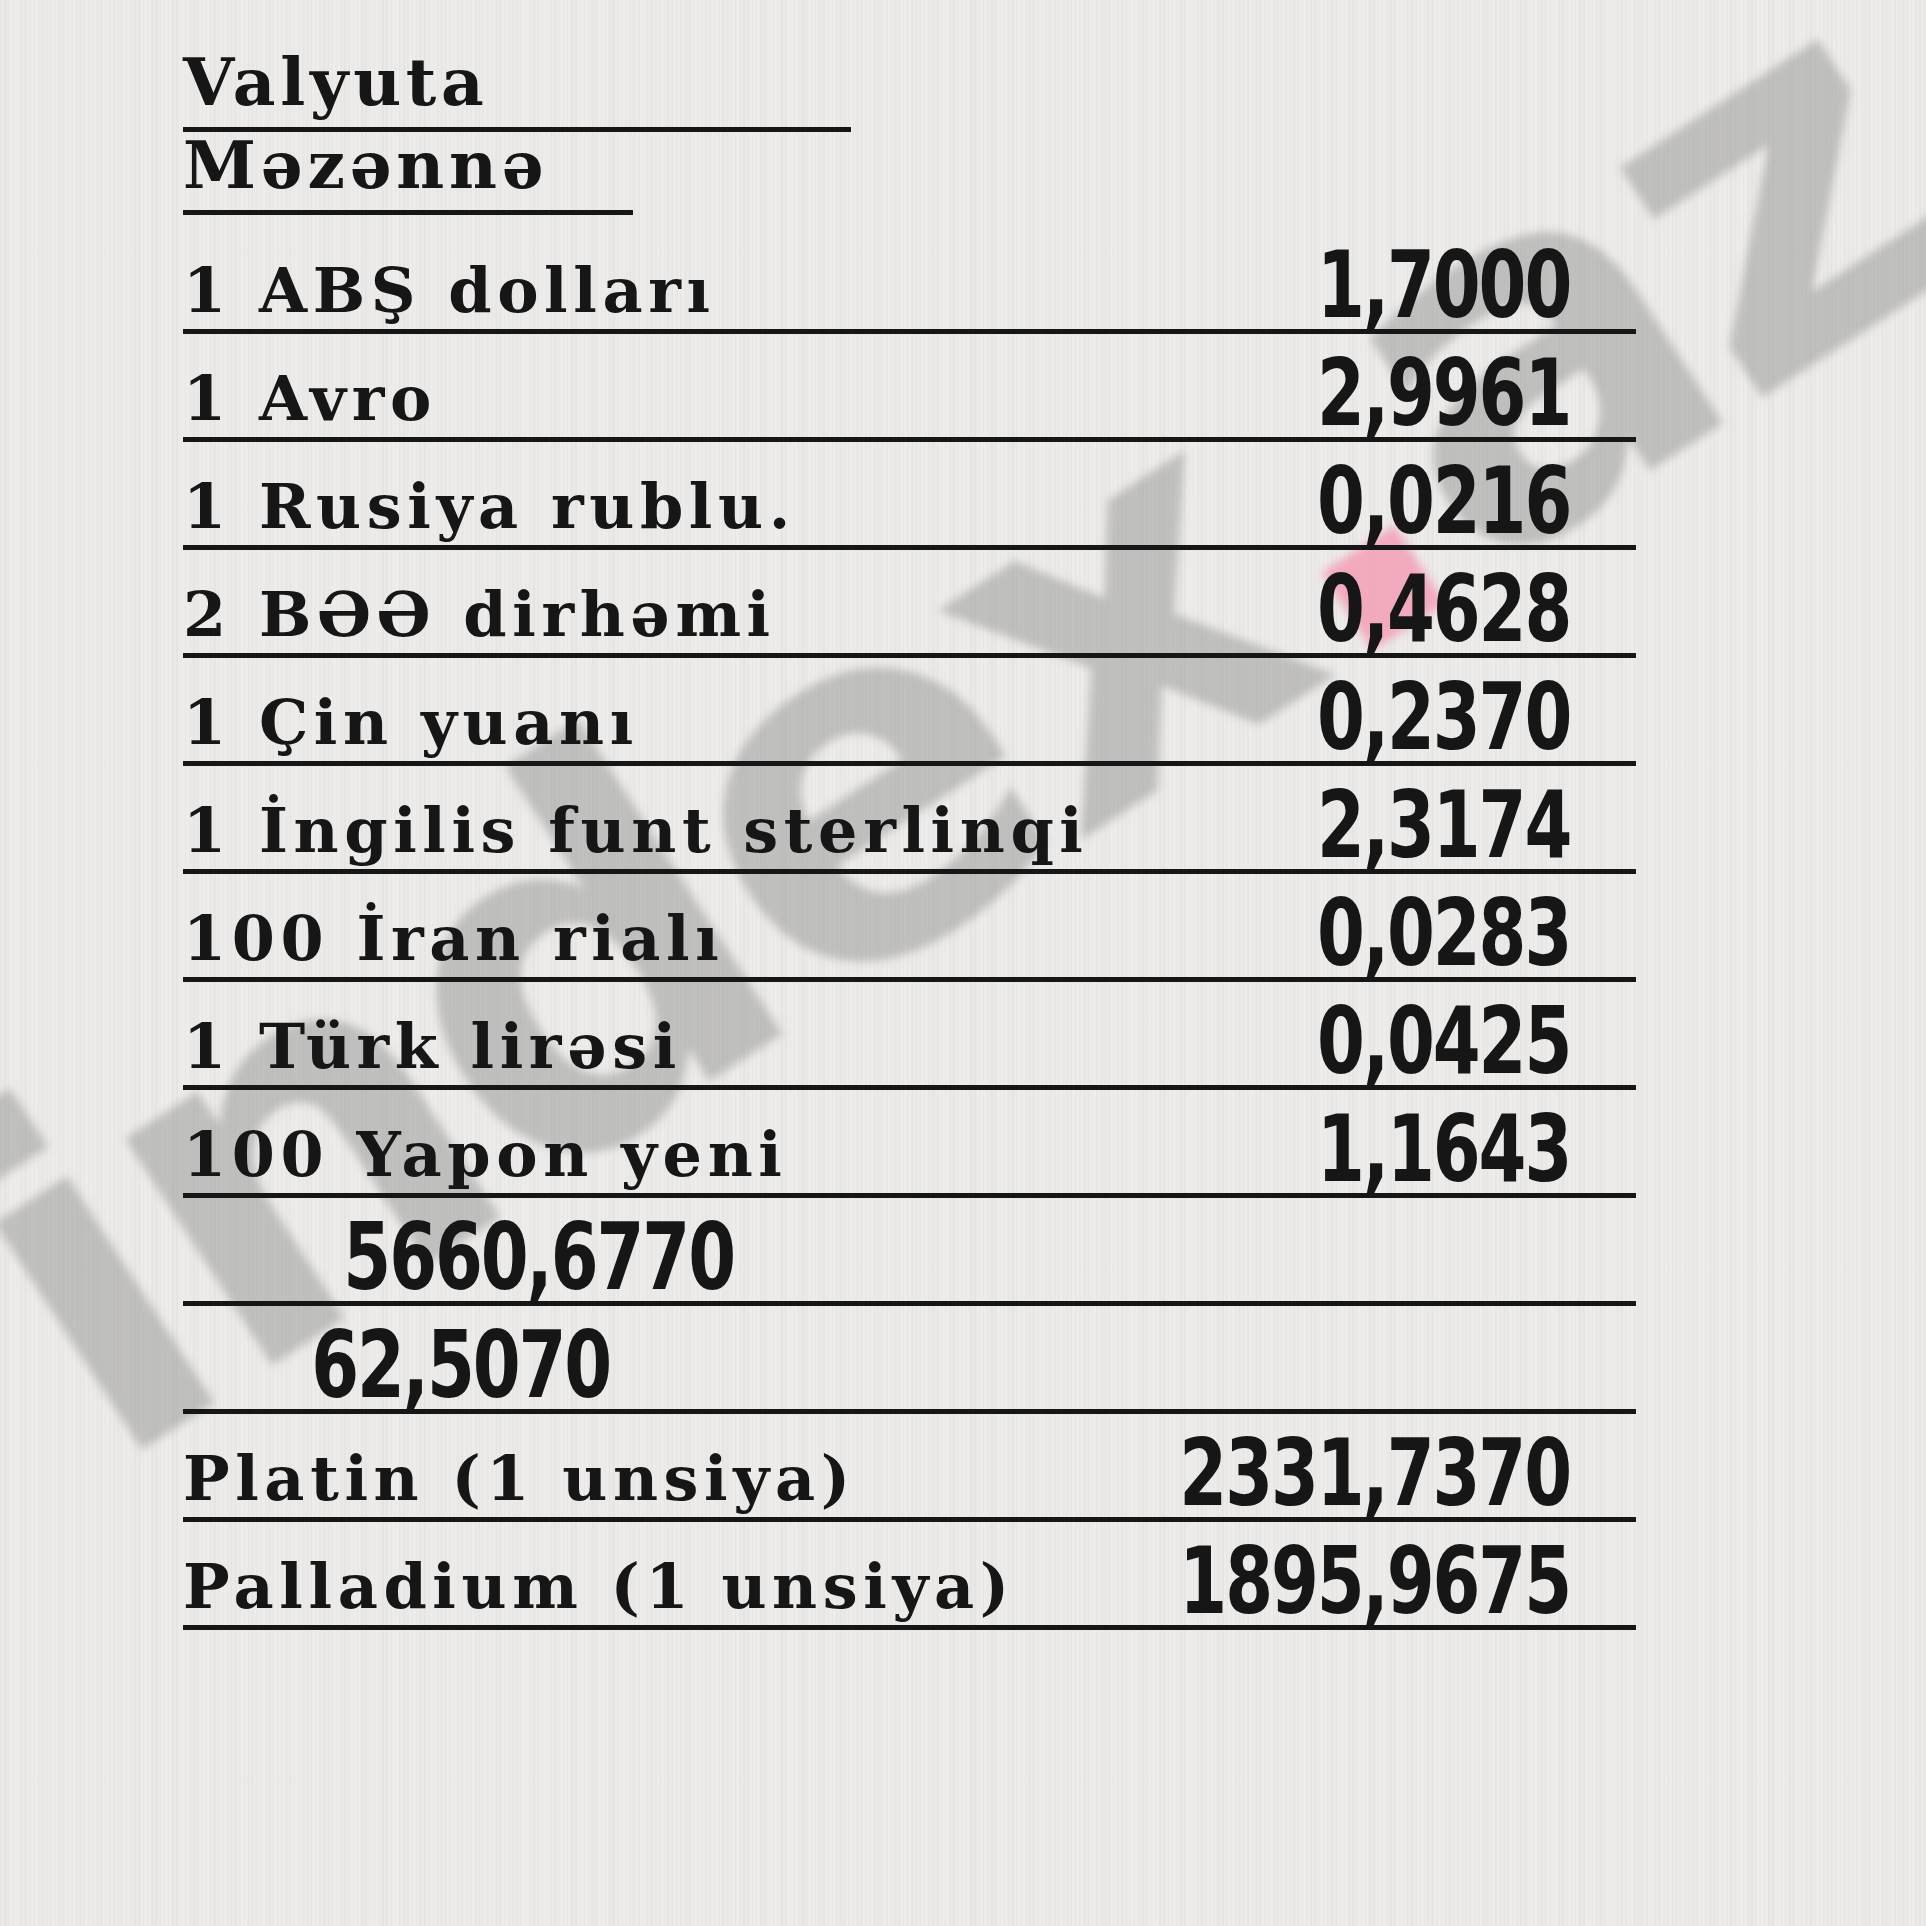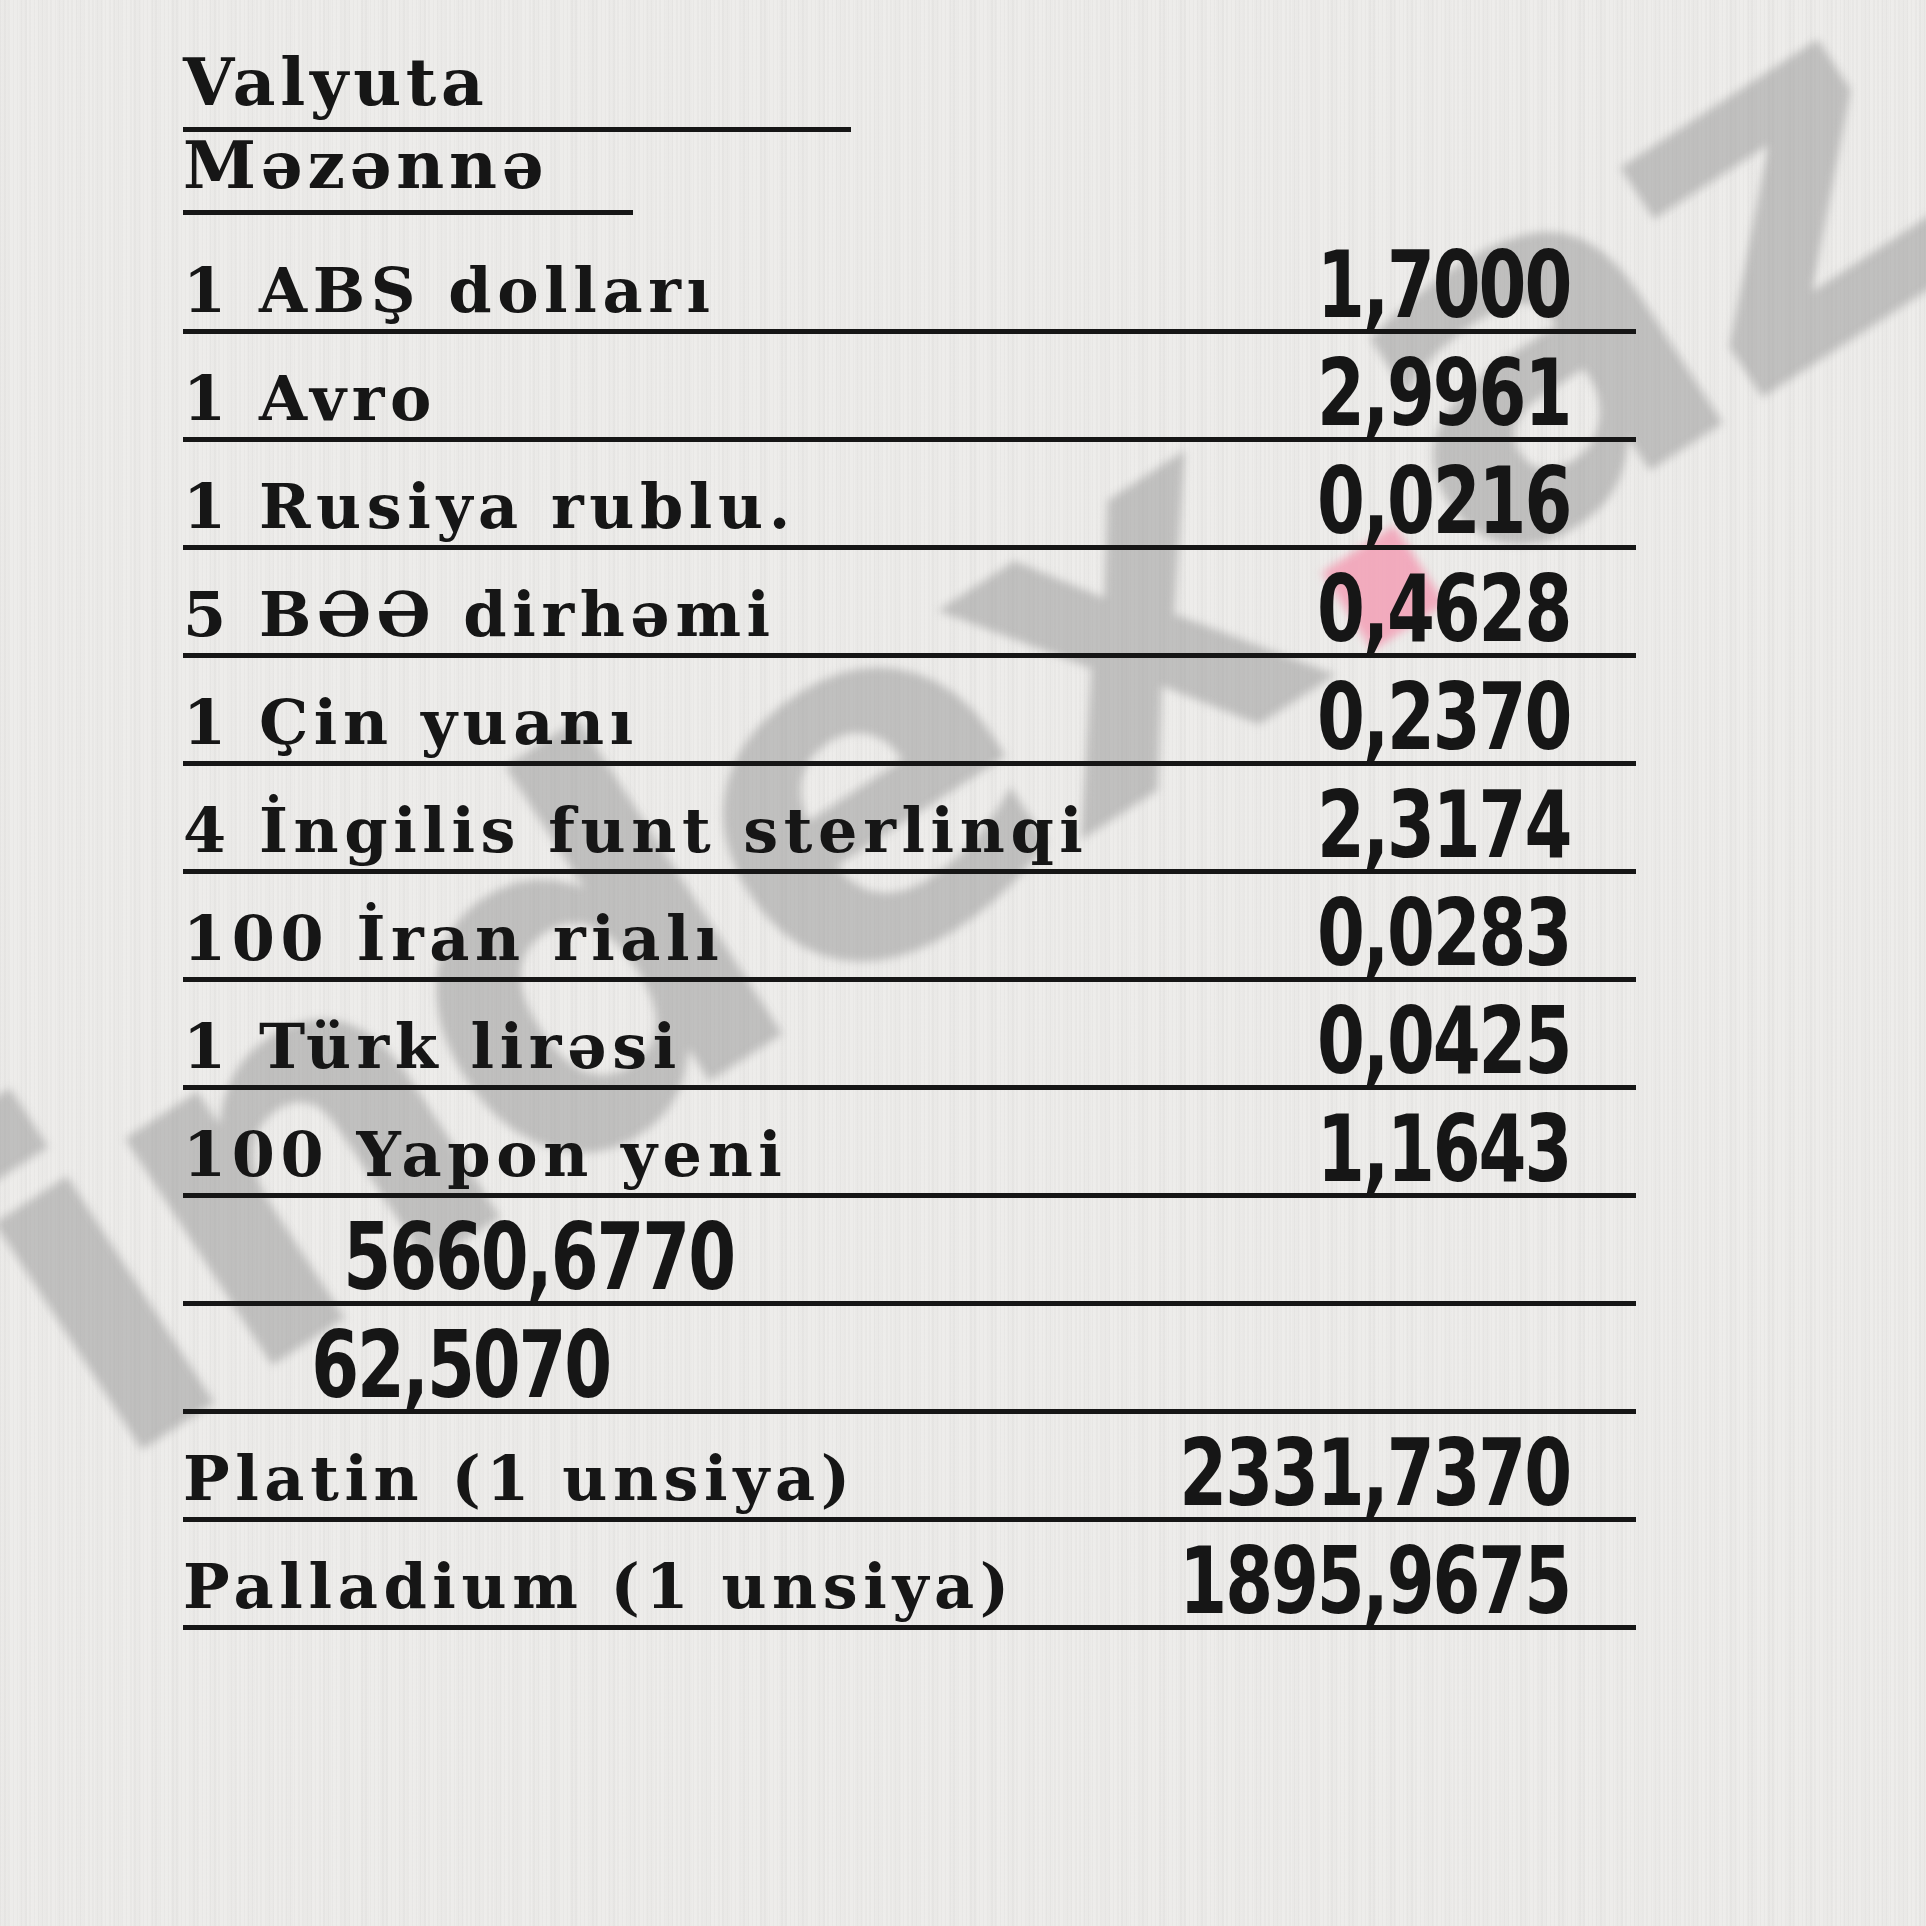--- a/index.html
+++ b/index.html
@@ -110,29 +110,29 @@
     </div>
     <div class="row">
       <span class="label">1 Avro</span>
       <span class="value">2,9961</span>
     </div>
     <div class="row">
       <span class="label">1 Rusiya rublu.</span>
       <span class="value">0,0216</span>
     </div>
     <div class="row">
-      <span class="label">5 BƏƏ dirhəmi</span>
+      <span class="label">2 BƏƏ dirhəmi</span>
       <span class="value">0,4628</span>
     </div>
     <div class="row">
       <span class="label">1 Çin yuanı</span>
       <span class="value">0,2370</span>
     </div>
     <div class="row">
-      <span class="label">4 İngilis funt sterlinqi</span>
+      <span class="label">1 İngilis funt sterlinqi</span>
       <span class="value">2,3174</span>
     </div>
     <div class="row">
       <span class="label">100 İran rialı</span>
       <span class="value">0,0283</span>
     </div>
     <div class="row">
       <span class="label">1 Türk lirəsi</span>
       <span class="value">0,0425</span>
     </div>

